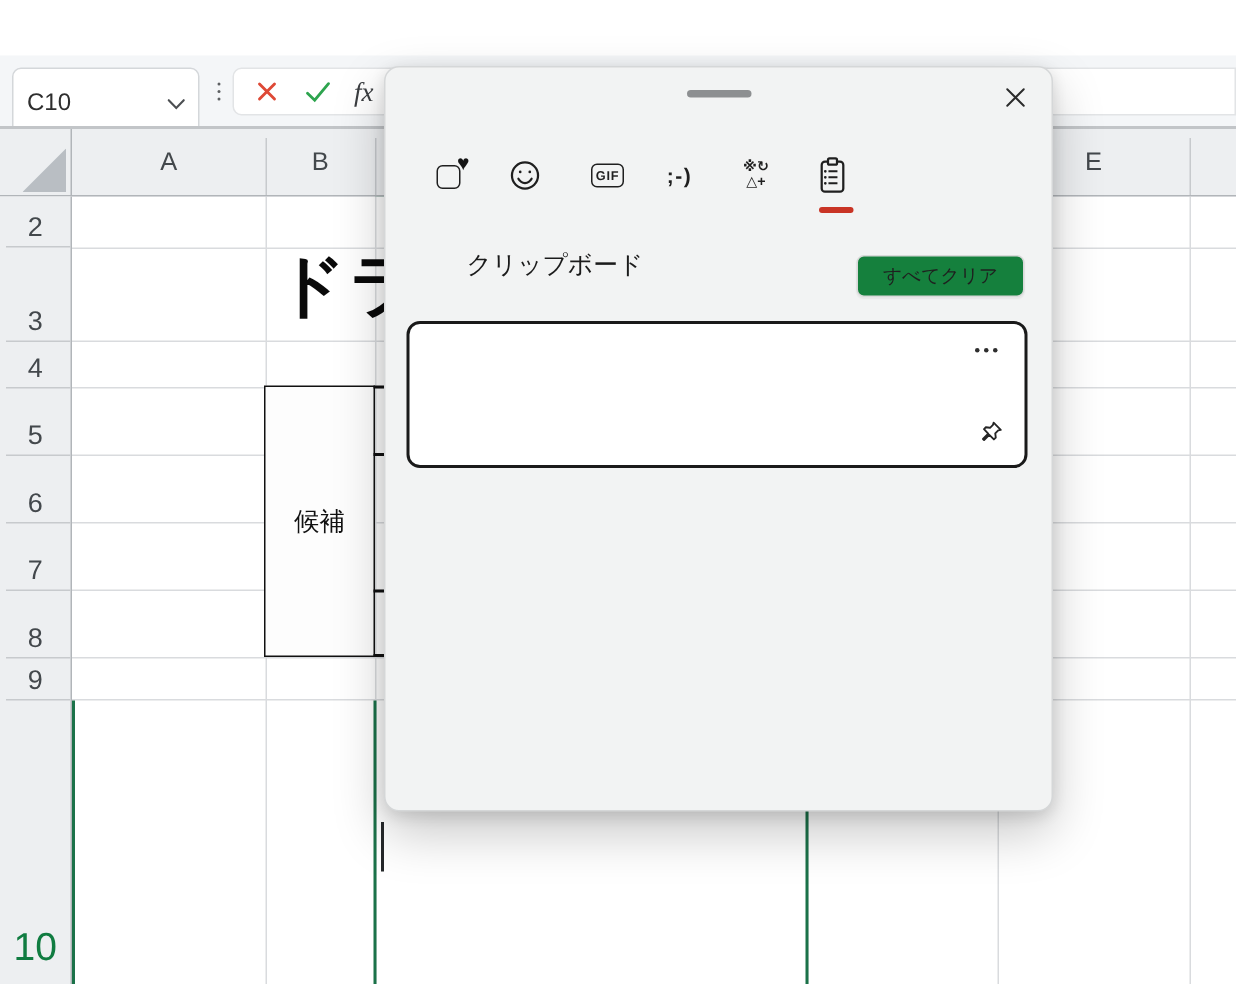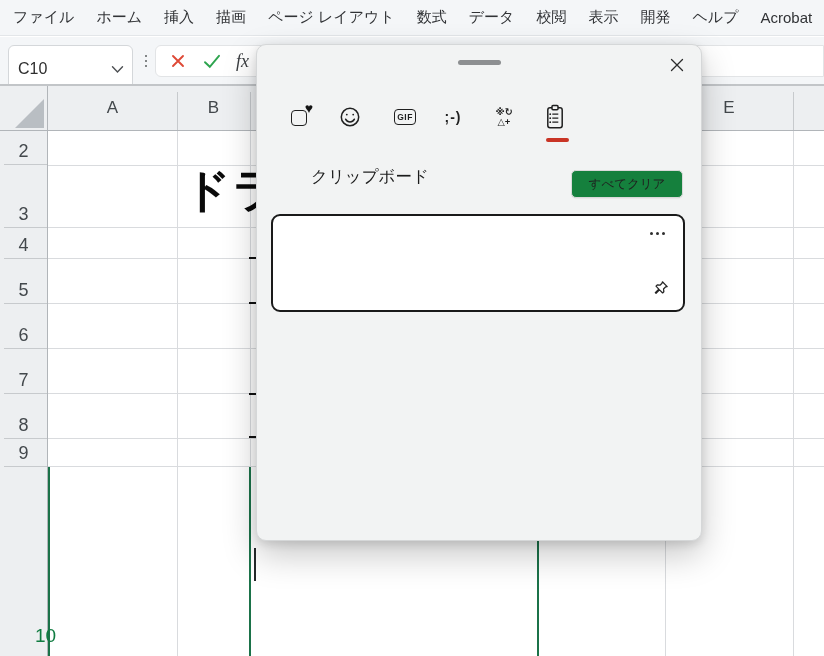--- a/index.html
+++ b/index.html
@@ -100,34 +100,20 @@
   .more-dots i { width:3px; height:3px; border-radius:50%; background:#2e2e2e; }
   .pin-btn { position:absolute; right:12px; bottom:10px; width:22px; height:22px;
     background:transparent; border:none; cursor:pointer; display:flex; align-items:center;
     justify-content:center; }
 </style>
 </head>
 <body>
 
 <div class="app">
 
-  <header class="menubar">
-    <span class="menu-item">ファイル</span>
-    <span class="menu-item">ホーム</span>
-    <span class="menu-item">挿入</span>
-    <span class="menu-item">描画</span>
-    <span class="menu-item">ページ レイアウト</span>
-    <span class="menu-item">数式</span>
-    <span class="menu-item">データ</span>
-    <span class="menu-item">校閲</span>
-    <span class="menu-item">表示</span>
-    <span class="menu-item">開発</span>
-    <span class="menu-item">ヘルプ</span>
-    <span class="menu-item">Acrobat</span>
-  </header>
 
   <div class="formula-row">
     <div class="name-box">
       <span class="name-box-value">C10</span>
       <span style="display:flex;">
         <svg width="13" height="9" viewBox="0 0 13 9">
             <path d="M1.5 1.8 L6.5 7 L11.5 1.8" stroke="#4c4f52" stroke-width="1.4" fill="none" stroke-linecap="round"></path>
           </svg>
       </span>
     </div>
@@ -163,20 +149,21 @@
     <div class="gridline-h" style="top:79px;"></div>
     <div class="gridline-h" style="top:141px;"></div>
     <div class="gridline-h" style="top:172px;"></div>
     <div class="gridline-h" style="top:217px;"></div>
     <div class="gridline-h" style="top:262px;"></div>
     <div class="gridline-h" style="top:307px;"></div>
     <div class="gridline-h" style="top:352px;"></div>
     <div class="gridline-h" style="top:380px;"></div>
 
     <div class="sheet-title">ドラ</div>
+    <div class="candidate-cell">候補</div>
     <div class="border-tick" style="left:249px; top:171px; width:8px;"></div>
     <div class="border-tick" style="left:249px; top:216px; width:8px;"></div>
     <div class="border-tick" style="left:249px; top:307px; width:8px;"></div>
     <div class="border-tick" style="left:249px; top:350px; width:8px;"></div>
 
     <div class="sel-line-v" style="left:248.5px; top:381px; height:189px;"></div>
     <div class="sel-line-v" style="left:536.5px; top:381px; height:189px;"></div>
     <div class="sel-line-v" style="left:47.5px; top:381px; height:189px;"></div>
     <div class="col-sel-tick" style="left:250px; top:42px; width:7px;"></div>
     <div class="caret"></div>
@@ -195,21 +182,21 @@
     </div>
     <div class="row-header-strip">
       <div class="row-header" style="top:0; height:33px;">2</div>
       <div class="row-header" style="top:34px; height:62px;">3</div>
       <div class="row-header" style="top:96px; height:31px;">4</div>
       <div class="row-header" style="top:127px; height:45px;">5</div>
       <div class="row-header" style="top:172px; height:45px;">6</div>
       <div class="row-header" style="top:217px; height:45px;">7</div>
       <div class="row-header" style="top:262px; height:45px;">8</div>
       <div class="row-header" style="top:307px; height:28px;">9</div>
-      <div class="row-header active" style="top:329px; height:189px; font-size:19px;margin-left:22px;">10</div>
+      <div class="row-header active" style="top:329px; height:189px; font-size:26px;">10</div>
       <div class="row-sep" style="top:33px;"></div>
       <div class="row-sep" style="top:96px;"></div>
       <div class="row-sep" style="top:127px;"></div>
       <div class="row-sep" style="top:172px;"></div>
       <div class="row-sep" style="top:217px;"></div>
       <div class="row-sep" style="top:262px;"></div>
       <div class="row-sep" style="top:307px;"></div>
       <div class="row-sep" style="top:335px;"></div>
     </div>
   </div>

